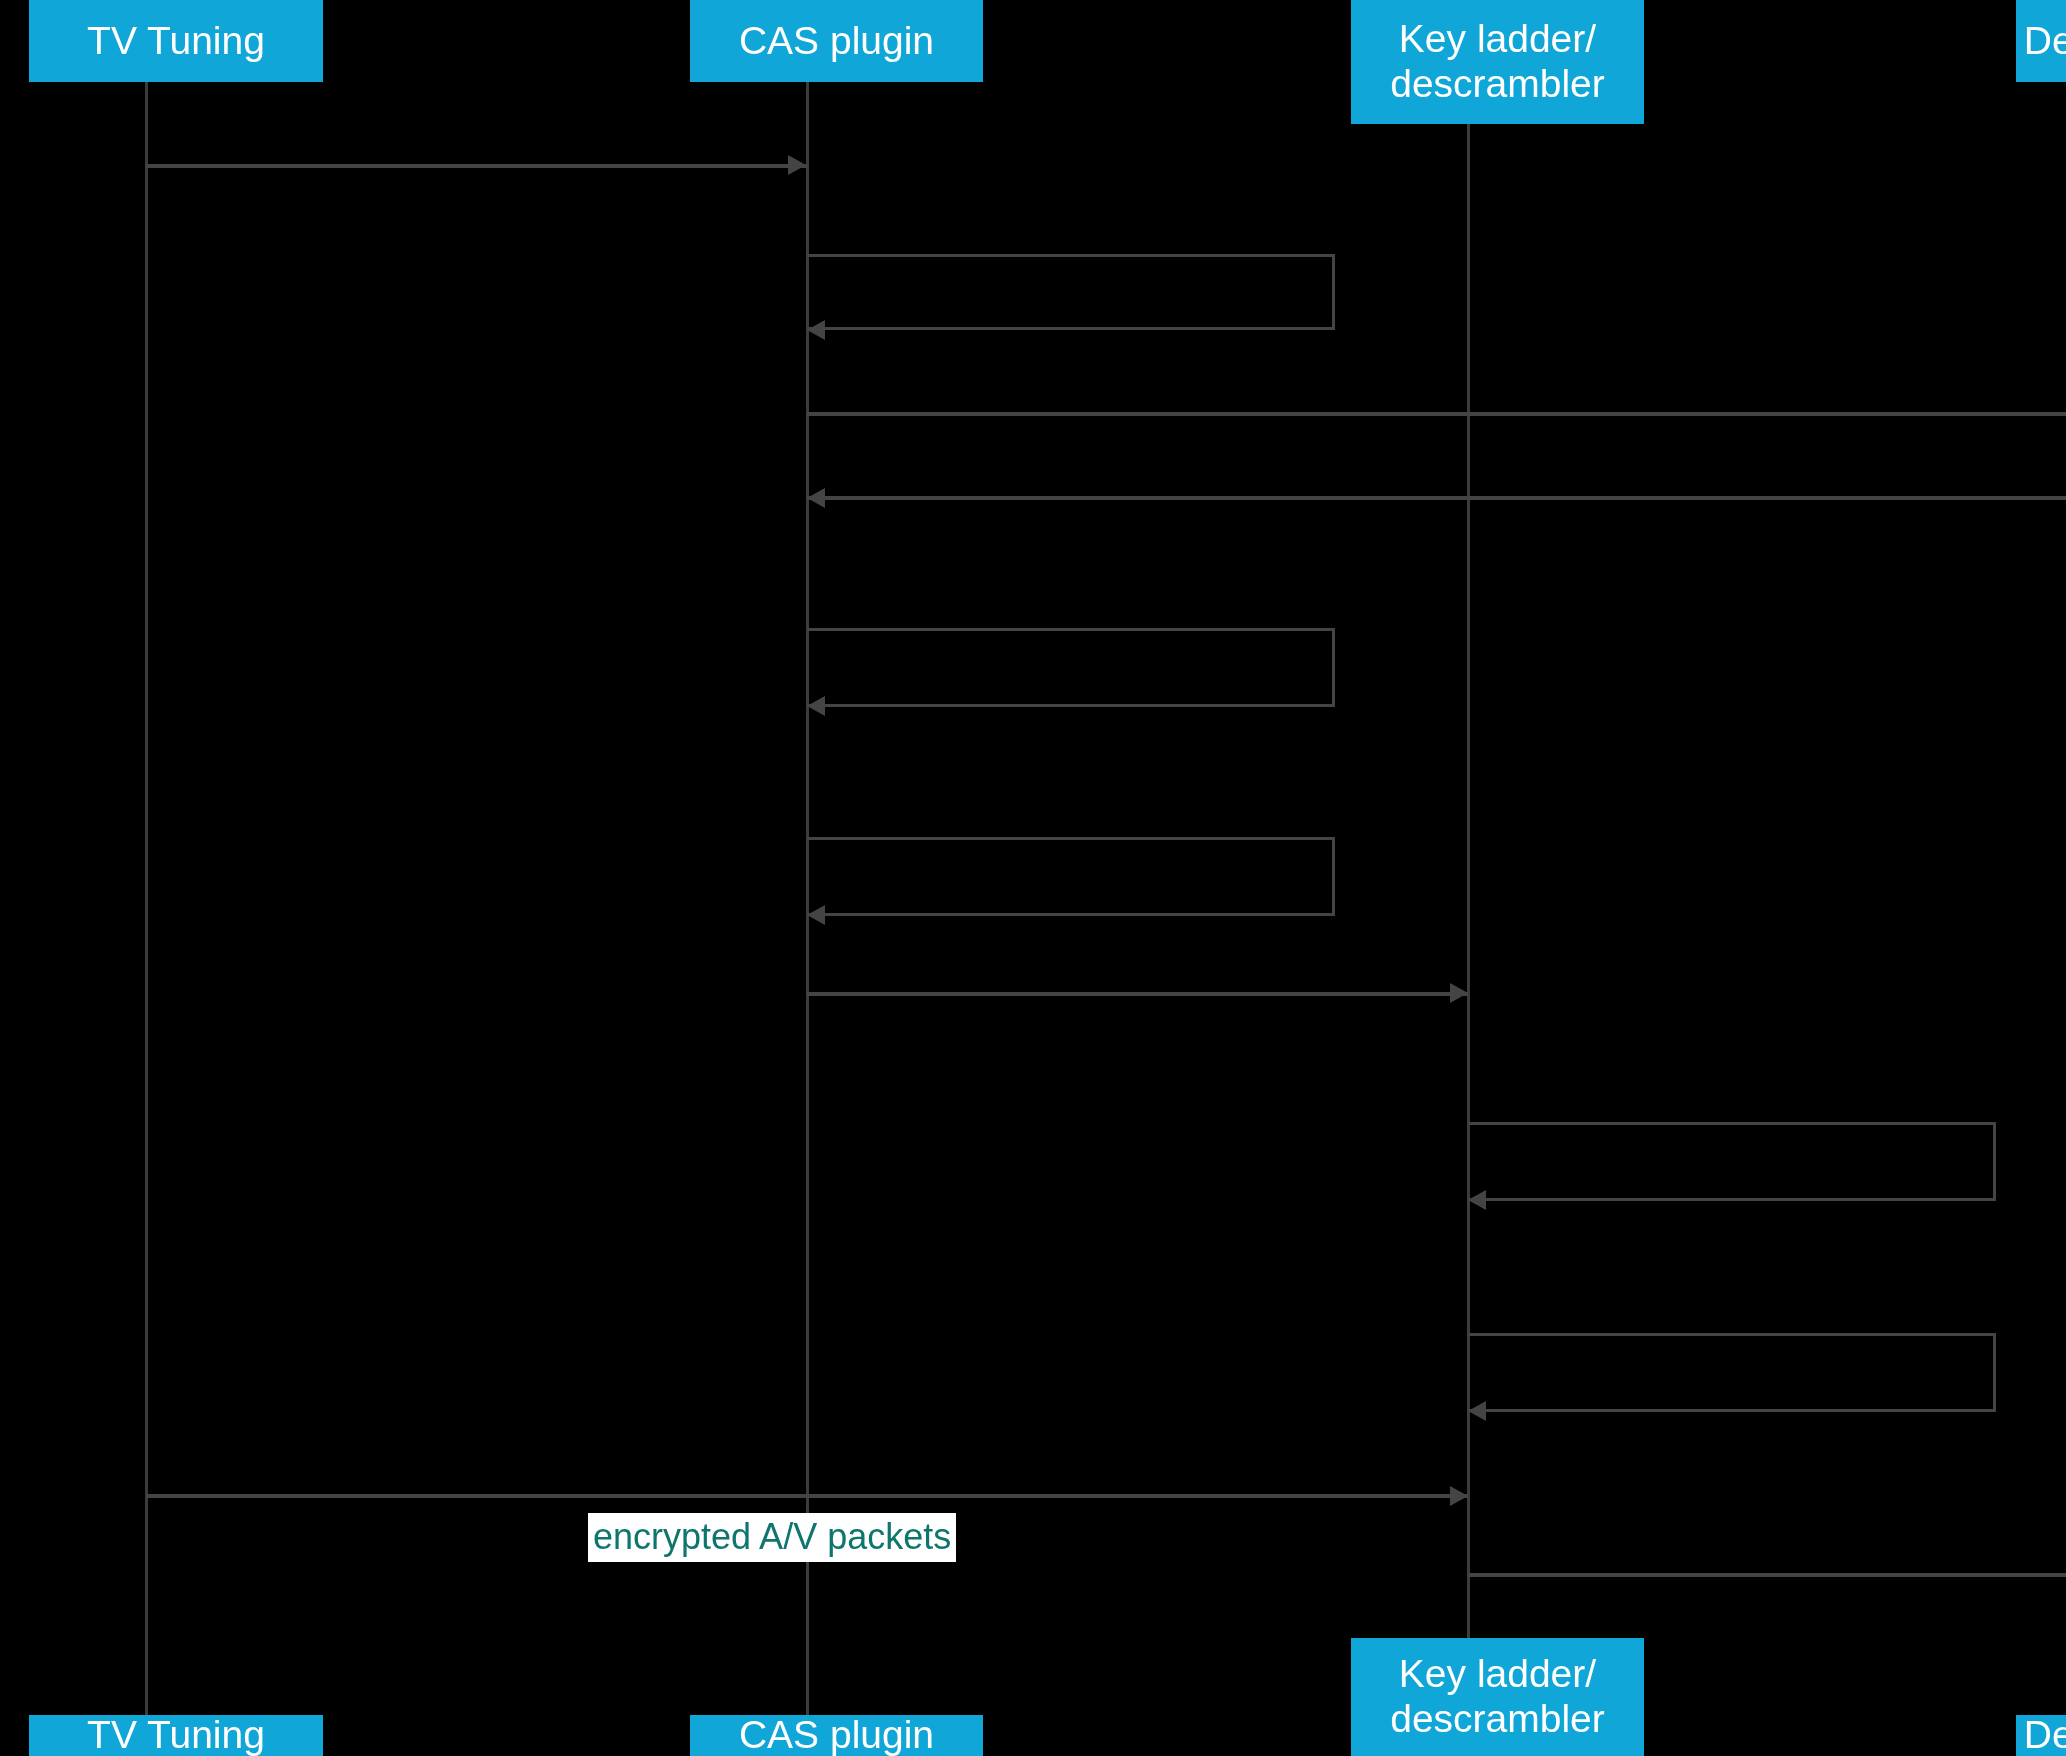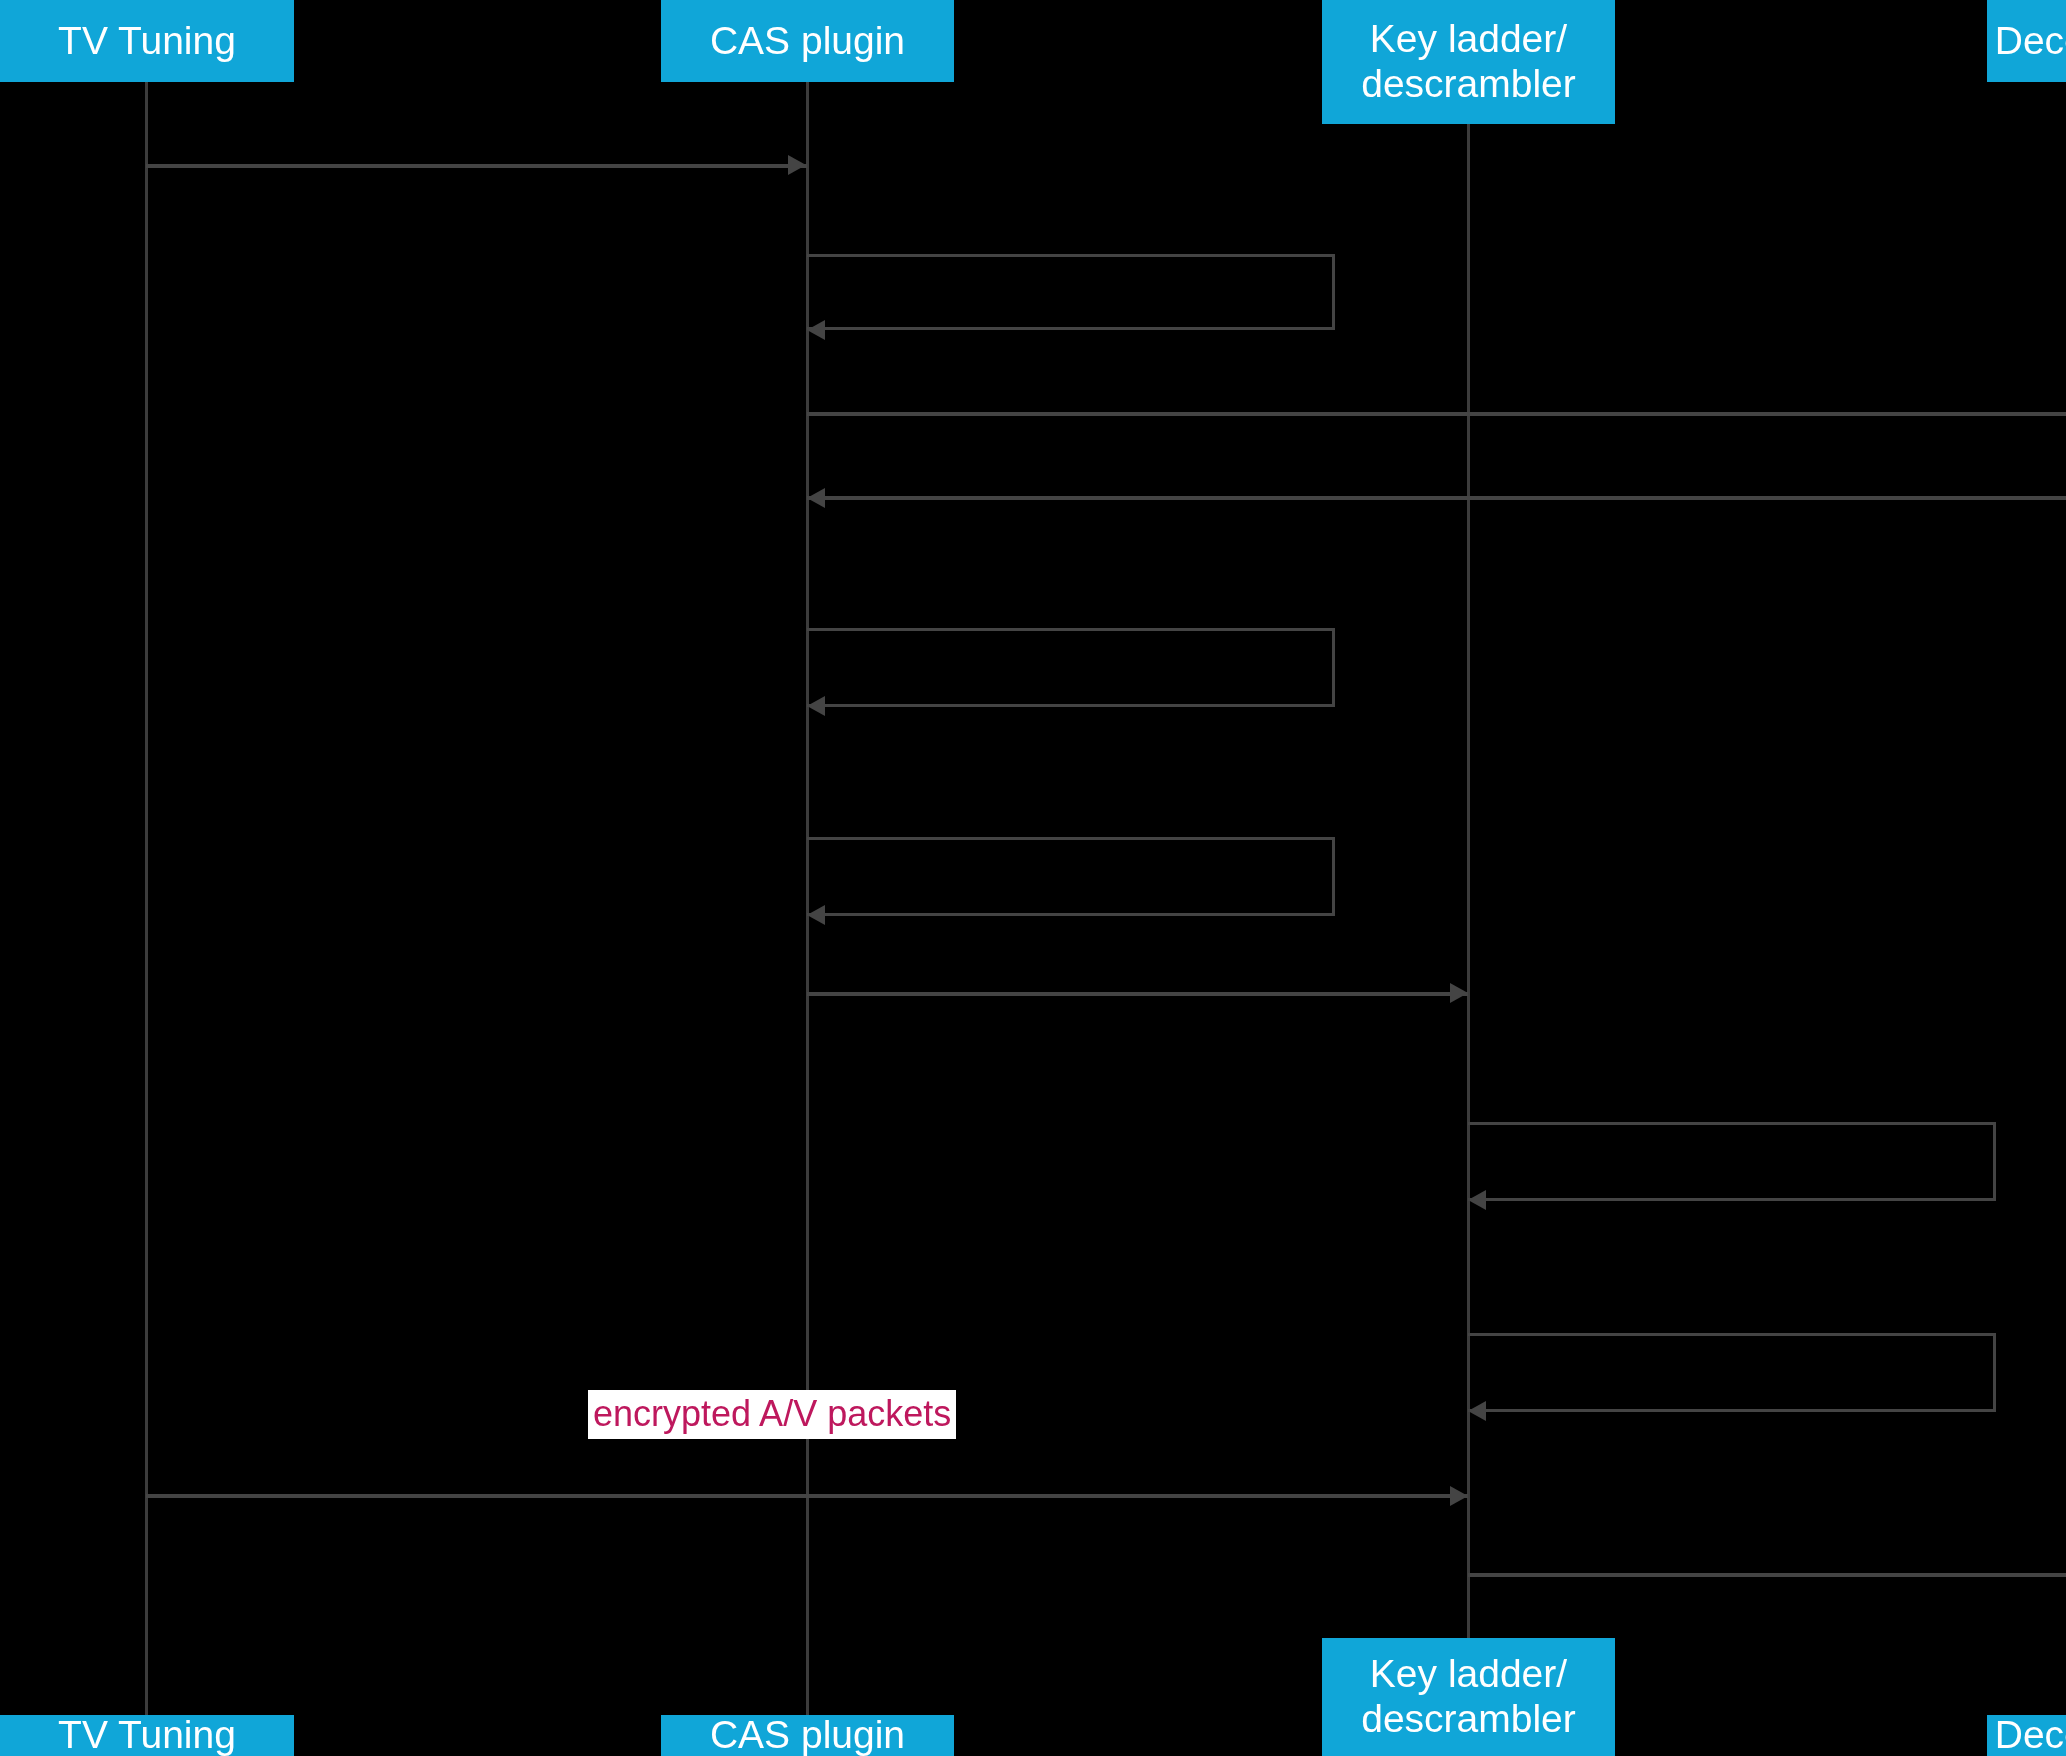--- a/index.html
+++ b/index.html
@@ -27,20 +27,21 @@
     align-items: center;
     justify-content: center;
     text-align: center;
     font-size: 39px;
     line-height: 1.15;
     font-weight: 400;
     letter-spacing: 0px;
     box-sizing: border-box;
     white-space: pre-line;
     font-family: "Liberation Sans", sans-serif;
+    margin-left: 29px;
   }
   
   .lifeline {
     position: absolute;
     width: 2.9px;
     background: #3c3c3c;
   }
   
   .msg-line {
     position: absolute;
@@ -100,21 +101,21 @@
     <div class="selfloop" style="left: 807px; top: 837px; width: 528px; height: 79px; border-color: rgb(68, 68, 68);"></div>
     <div class="arrow-head left" style="top: 905px; left: 807px; border-right-color: rgb(68, 68, 68);"></div>
     <div class="msg-line" style="left: 807px; top: 992px; width: 661px; background: rgb(68, 68, 68);"></div>
     <div class="arrow-head right" style="top: 983px; left: 1450px; border-left-color: rgb(68, 68, 68);"></div>
     <div class="selfloop" style="left: 1468px; top: 1122px; width: 528px; height: 79px; border-color: rgb(68, 68, 68);"></div>
     <div class="arrow-head left" style="top: 1190px; left: 1468px; border-right-color: rgb(68, 68, 68);"></div>
     <div class="selfloop" style="left: 1468px; top: 1333px; width: 528px; height: 79px; border-color: rgb(68, 68, 68);"></div>
     <div class="arrow-head left" style="top: 1401px; left: 1468px; border-right-color: rgb(68, 68, 68);"></div>
     <div class="msg-line" style="left: 146px; top: 1494px; width: 1322px; background: rgb(68, 68, 68);"></div>
     <div class="arrow-head right" style="top: 1486px; left: 1450px; border-left-color: rgb(68, 68, 68);"></div>
-    <div class="msg-label" style="left: 588px; top: 1390px; background: rgb(255, 255, 255); color: #be185d; text-align: center;">encrypted A/V packets</div>
+    <div class="msg-label" style="left: 588px; top: 1513px; background: rgb(255, 255, 255); color: #0f766e; text-align: center;">encrypted A/V packets</div>
     <div class="msg-line" style="left: 1468px; top: 1573px; width: 664px; background: rgb(68, 68, 68);"></div>
     <div class="actor-box" style="left: 0px; width: 294px; top: 0px; height: 82px; background: rgb(16, 166, 216); color: rgb(255, 255, 255);"><span>TV Tuning</span></div>
     <div class="actor-box" style="left: 0px; width: 294px; top: 1715px; height: 41px; background: rgb(16, 166, 216); color: rgb(255, 255, 255);"><span>TV Tuning</span></div>
     <div class="actor-box" style="left: 661px; width: 293px; top: 0px; height: 82px; background: rgb(16, 166, 216); color: rgb(255, 255, 255);"><span>CAS plugin</span></div>
     <div class="actor-box" style="left: 661px; width: 293px; top: 1715px; height: 41px; background: rgb(16, 166, 216); color: rgb(255, 255, 255);"><span>CAS plugin</span></div>
     <div class="actor-box" style="left: 1322px; width: 293px; top: 0px; height: 124px; background: rgb(16, 166, 216); color: rgb(255, 255, 255);"><span>Key ladder/
 descrambler</span></div>
     <div class="actor-box" style="left: 1322px; width: 293px; top: 1638px; height: 118px; background: rgb(16, 166, 216); color: rgb(255, 255, 255);"><span>Key ladder/
 descrambler</span></div>
     <div class="actor-box" style="left: 1987px; width: 293px; top: 0px; height: 82px; background: rgb(16, 166, 216); color: rgb(255, 255, 255);"><span>Decode, display</span></div>

